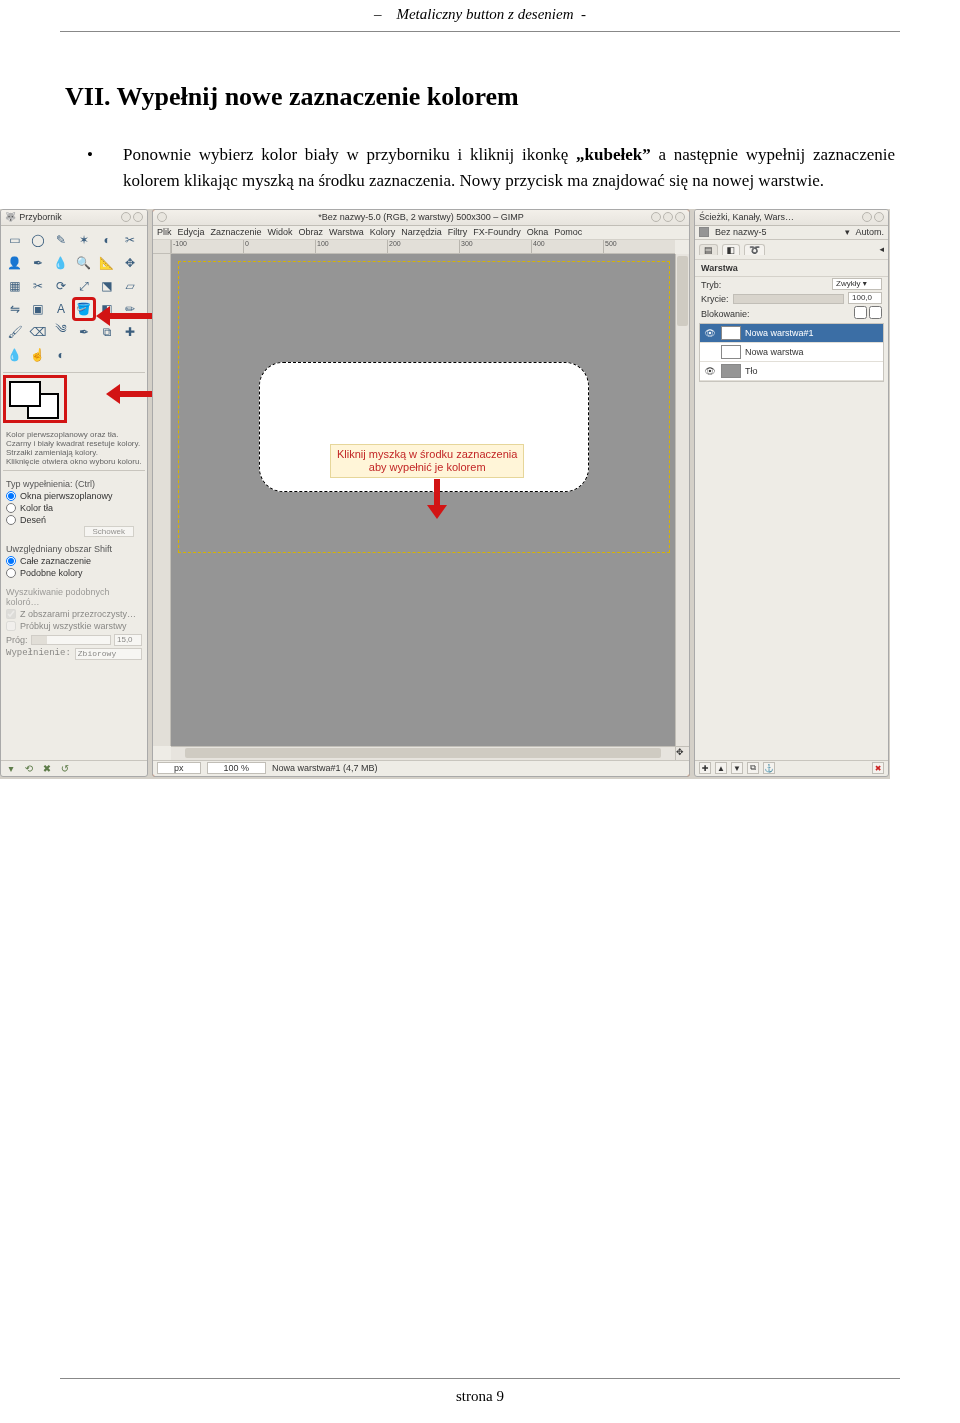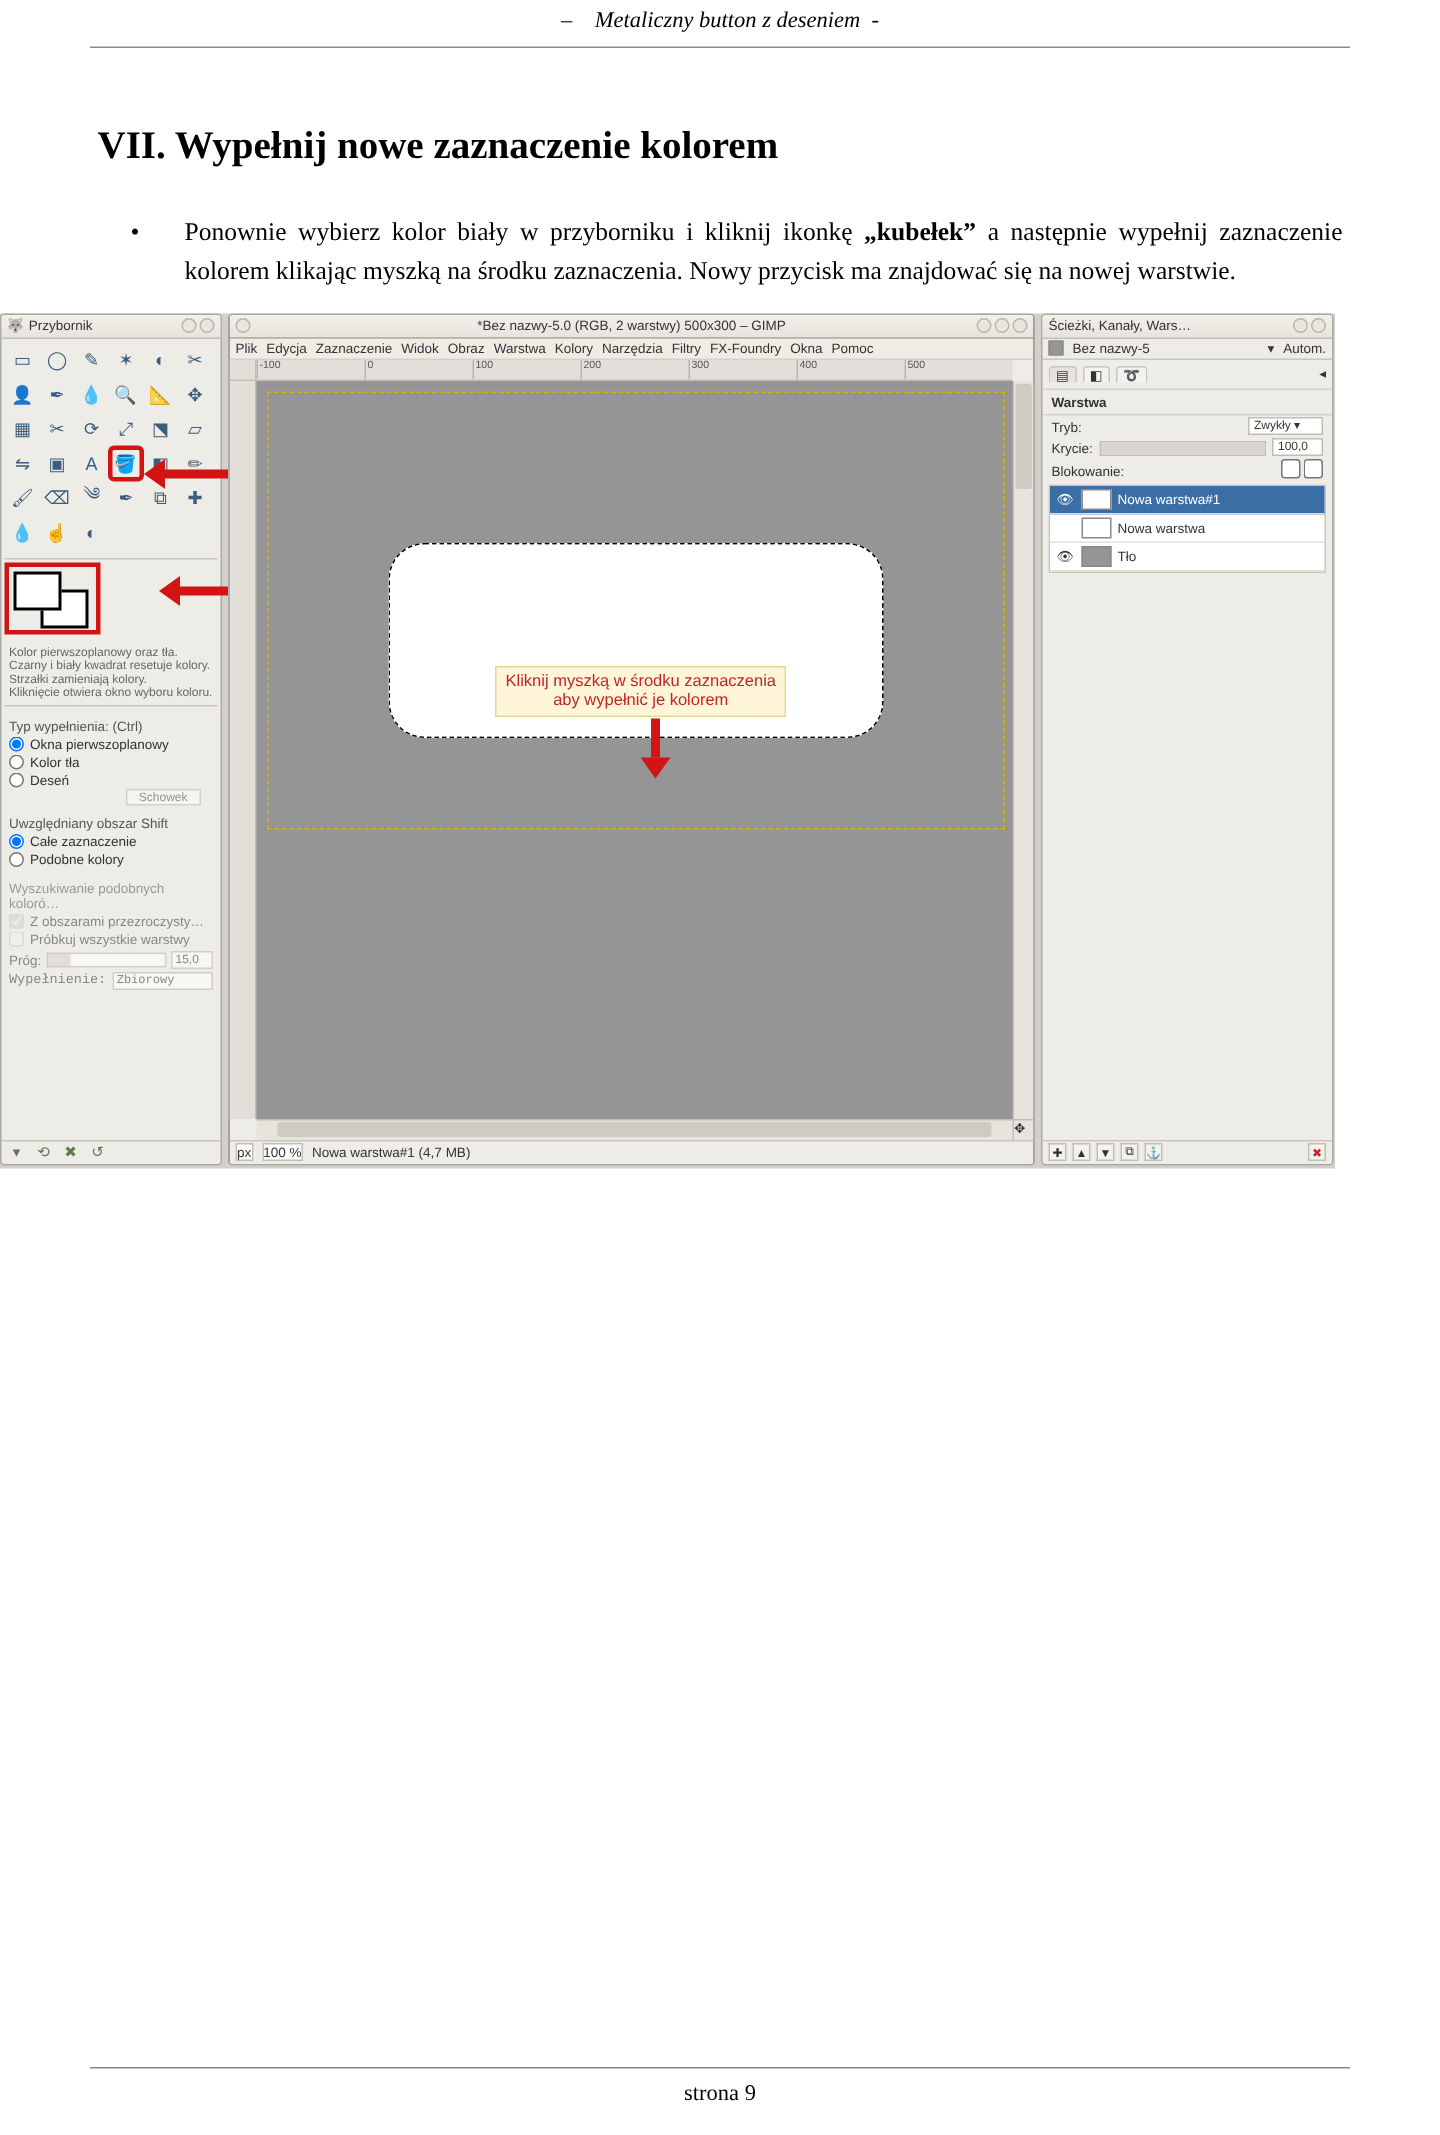--- a/index.html
+++ b/index.html
@@ -184,21 +184,21 @@
   }
   .arrow-down .shaft { width:6px; background:#d21414; flex:1; }
   .arrow-down .head {
     width:0; height:0; border-left:10px solid transparent; border-right:10px solid transparent;
     border-top:14px solid #d21414;
   }
   .status-bar {
     position:absolute; bottom:0; left:0; right:0; height:16px; background:#eeece6;
     border-top:1px solid #c8c5be; display:flex; align-items:center; gap:6px; padding:0 4px; font-size:9px;
   }
-  .status-box { border:1px solid #c1beb7; background:#fff; padding:0 0; height:12px; display:flex; align-items:center; }
+  .status-box { border:1px solid #c1beb7; background:#fff; padding:0 16px; height:12px; display:flex; align-items:center; }
   
   .dock { left:694px; top:0; width:195px; height:568px; }
   .dock-tabs { height:14px; border-bottom:1px solid #c8c5be; display:flex; align-items:center; gap:6px; padding:0 4px; font-size:9px; }
   .dock-tab { border:1px solid #c8c5be; border-bottom:none; padding:0 4px; background:#f4f2ee; border-radius:3px 3px 0 0; }
   .dock-tab.sel { background:#e6e3dc; }
   .panel-label { padding:3px 6px; font-size:9px; color:#333; border-bottom:1px solid #d4d1ca; font-weight:bold; }
   .prop-row { display:flex; align-items:flex-end; justify-content:space-between; padding:1px 6px; font-size:9px; }
   .prop-row .val { border:1px solid #c1beb7; background:#fff; padding:0 3px; min-width:50px; text-align:left; height:12px; font-size:8px; display:flex; align-items:center; }
   .layers-list { margin:3px 4px; border:1px solid #c8c5be; background:#fff; }
   .layer-row {

